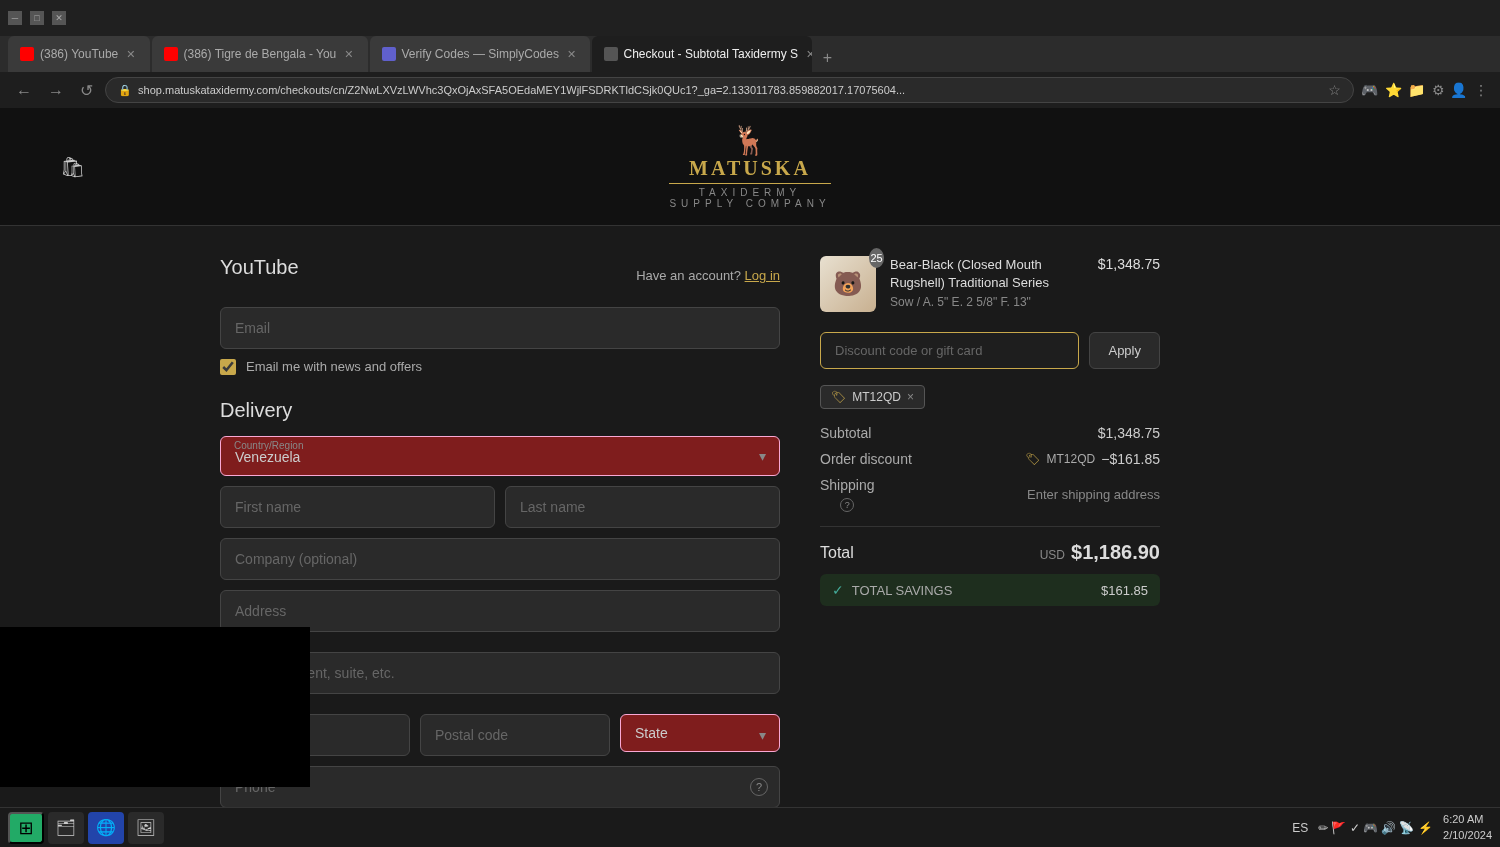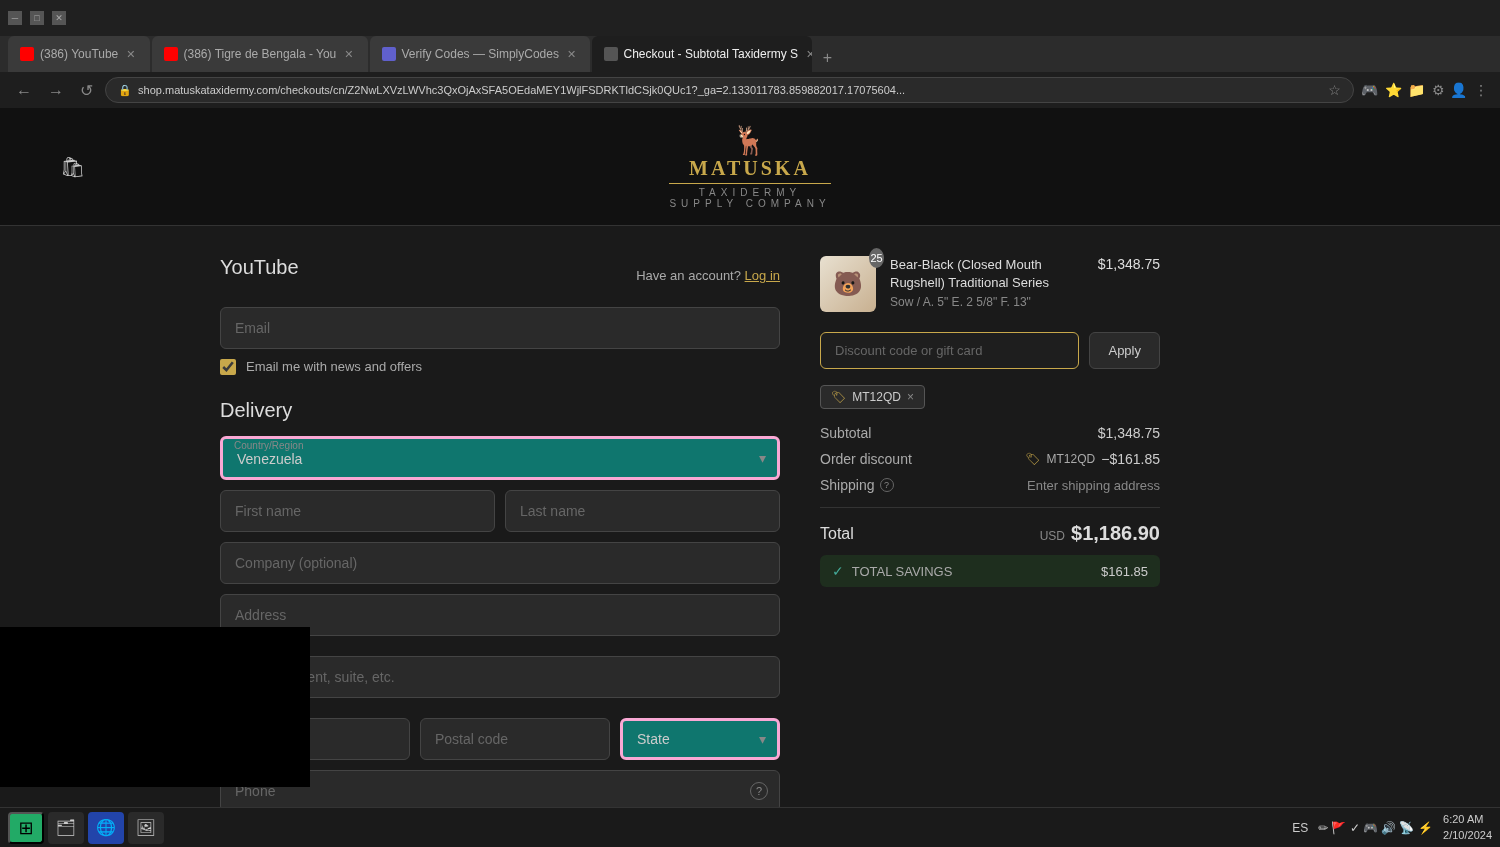--- a/index.html
+++ b/index.html
@@ -253,22 +253,22 @@
       font-weight: 500;
       margin-bottom: 14px;
     }
 
     .select-wrapper {
       position: relative;
       margin-bottom: 10px;
     }
     .form-select {
       width: 100%;
-      background: #0f766e;
-      border: 3px solid #f9a8d4;
+      background: #7f1d1d;
+      border: 1px solid #f9a8d4;
       border-radius: 6px;
       padding: 10px 14px;
       color: #ccc;
       font-size: 14px;
       outline: none;
       appearance: none;
       cursor: pointer;
     }
     .select-label {
       position: absolute;
@@ -458,20 +458,21 @@
       justify-content: space-between;
       align-items: center;
       margin-bottom: 10px;
     }
     .shipping-label {
       display: flex;
       align-items: center;
       gap: 5px;
       color: #aaa;
       font-size: 14px;
+      flex-direction: column;
     }
     .info-circle {
       width: 14px; height: 14px;
       border-radius: 50%;
       border: 1px solid #666;
       display: inline-flex;
       align-items: center;
       justify-content: center;
       font-size: 9px;
       color: #888;

